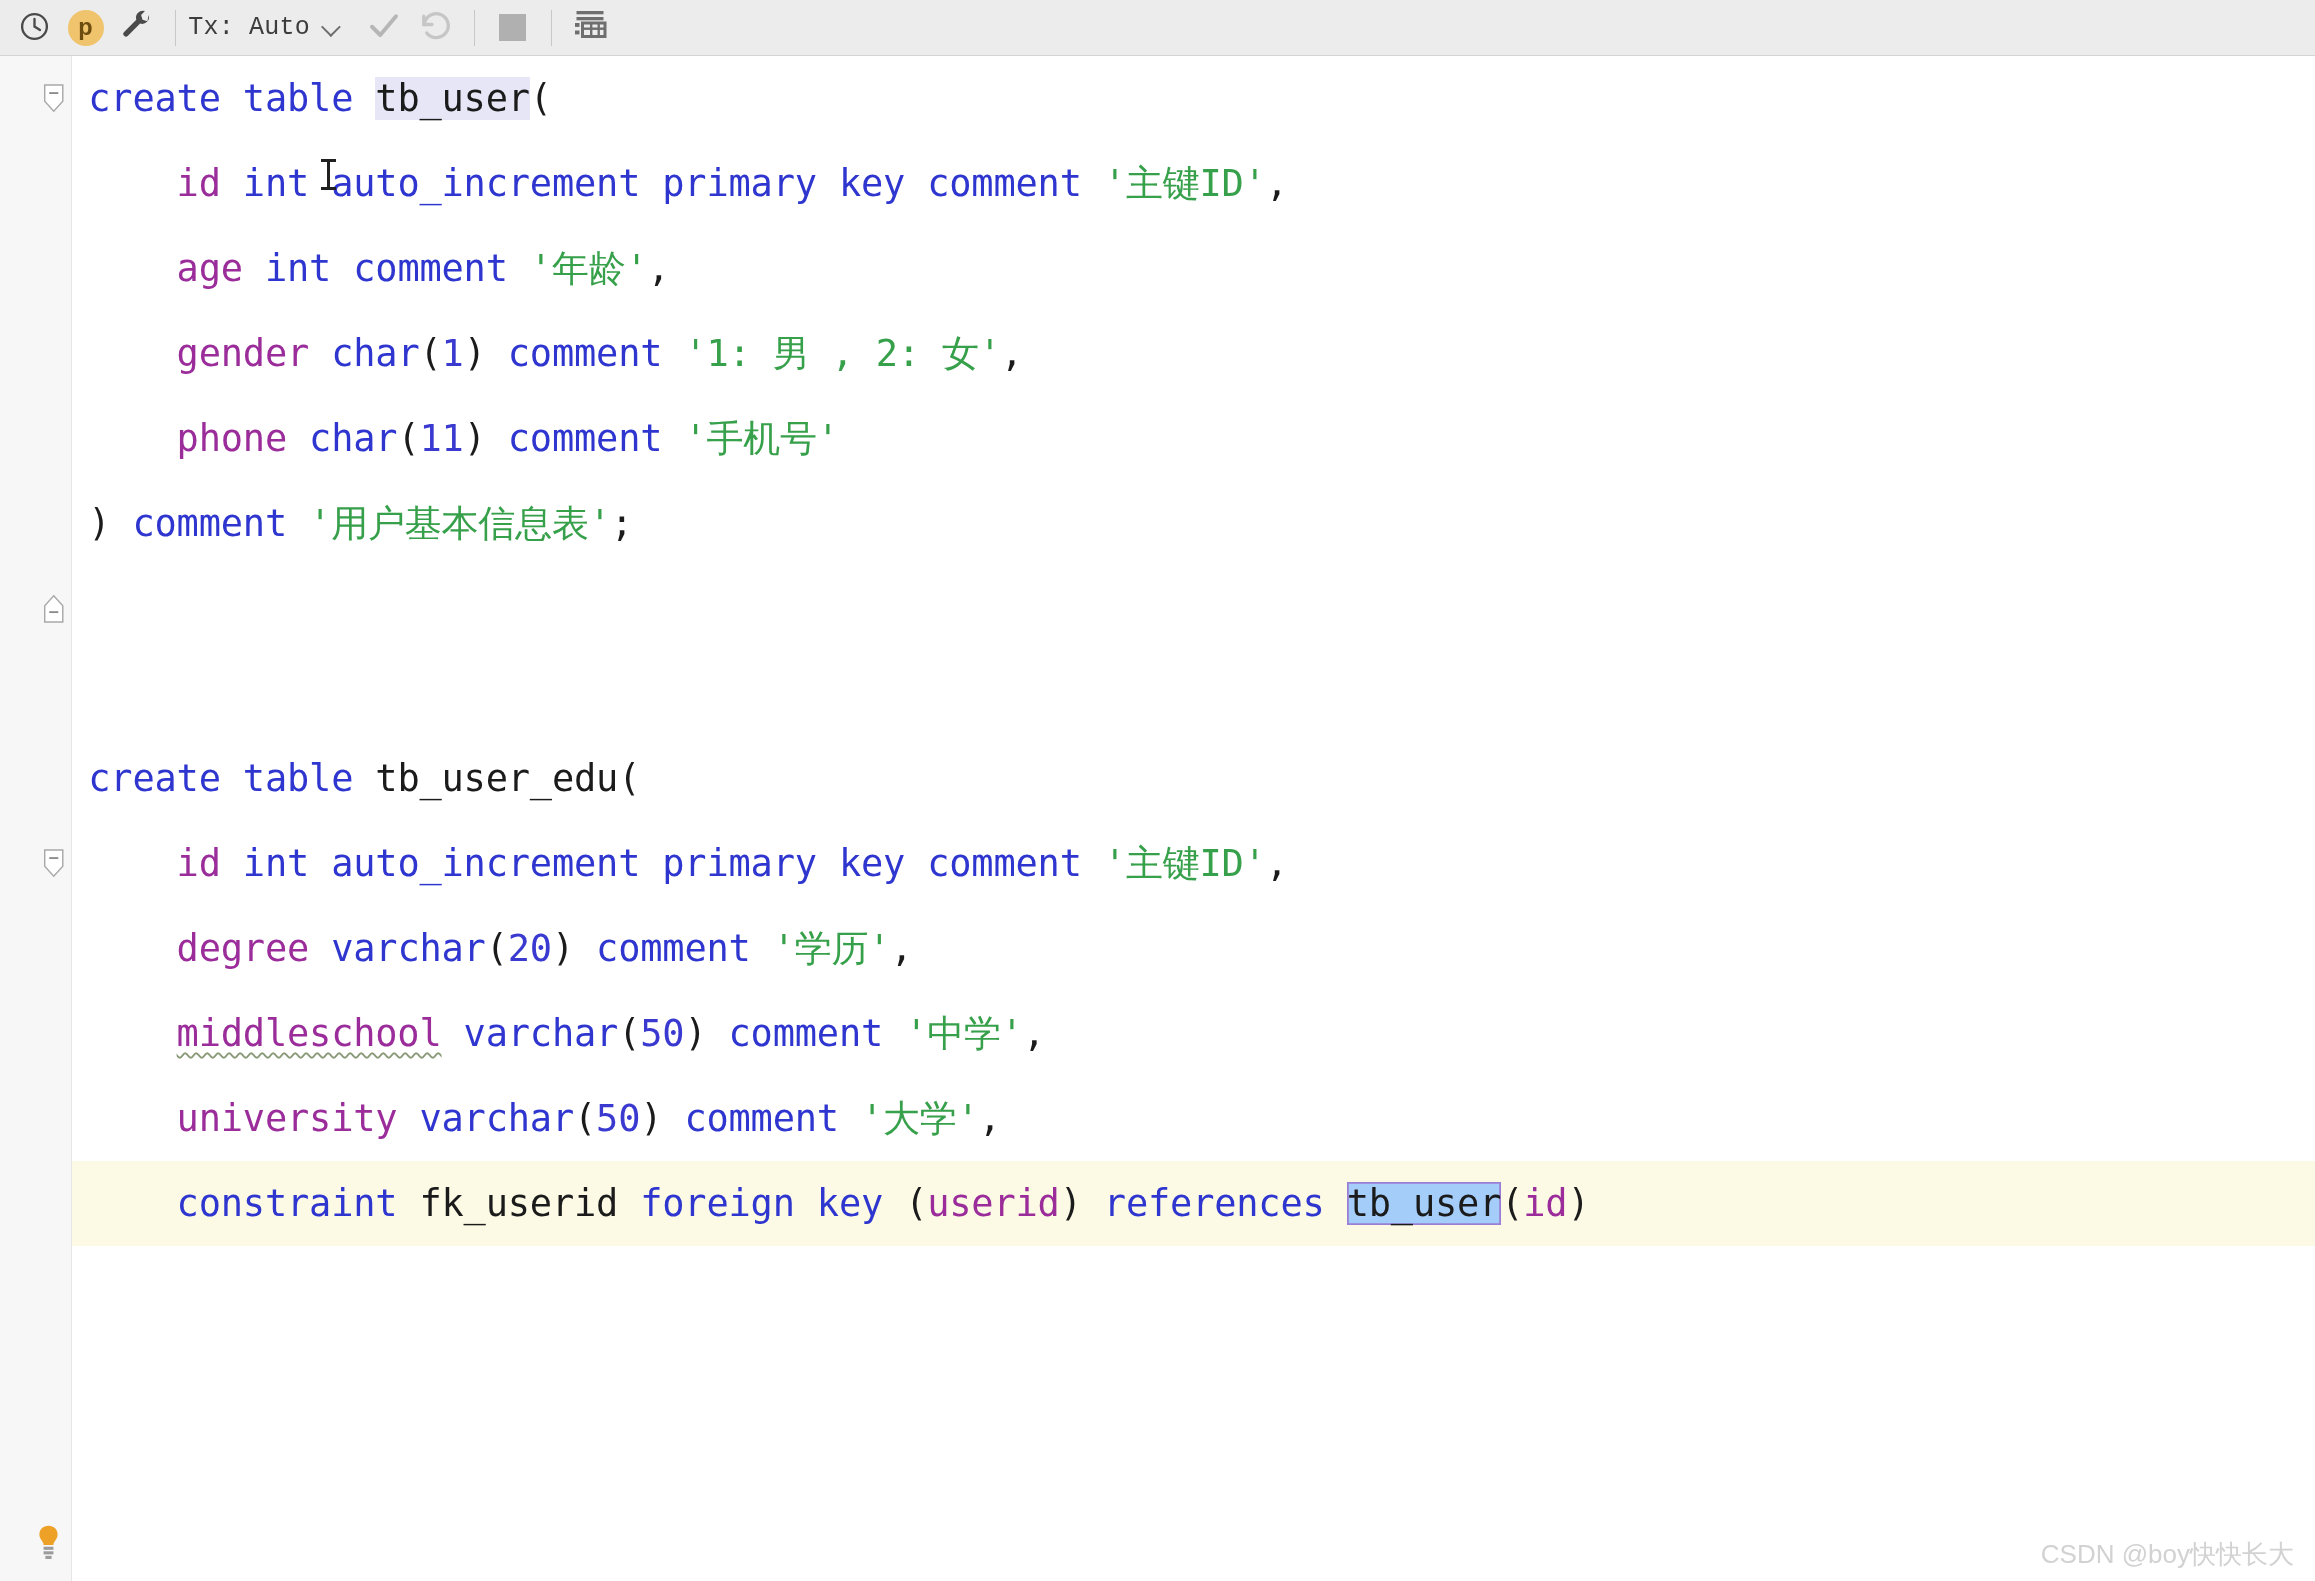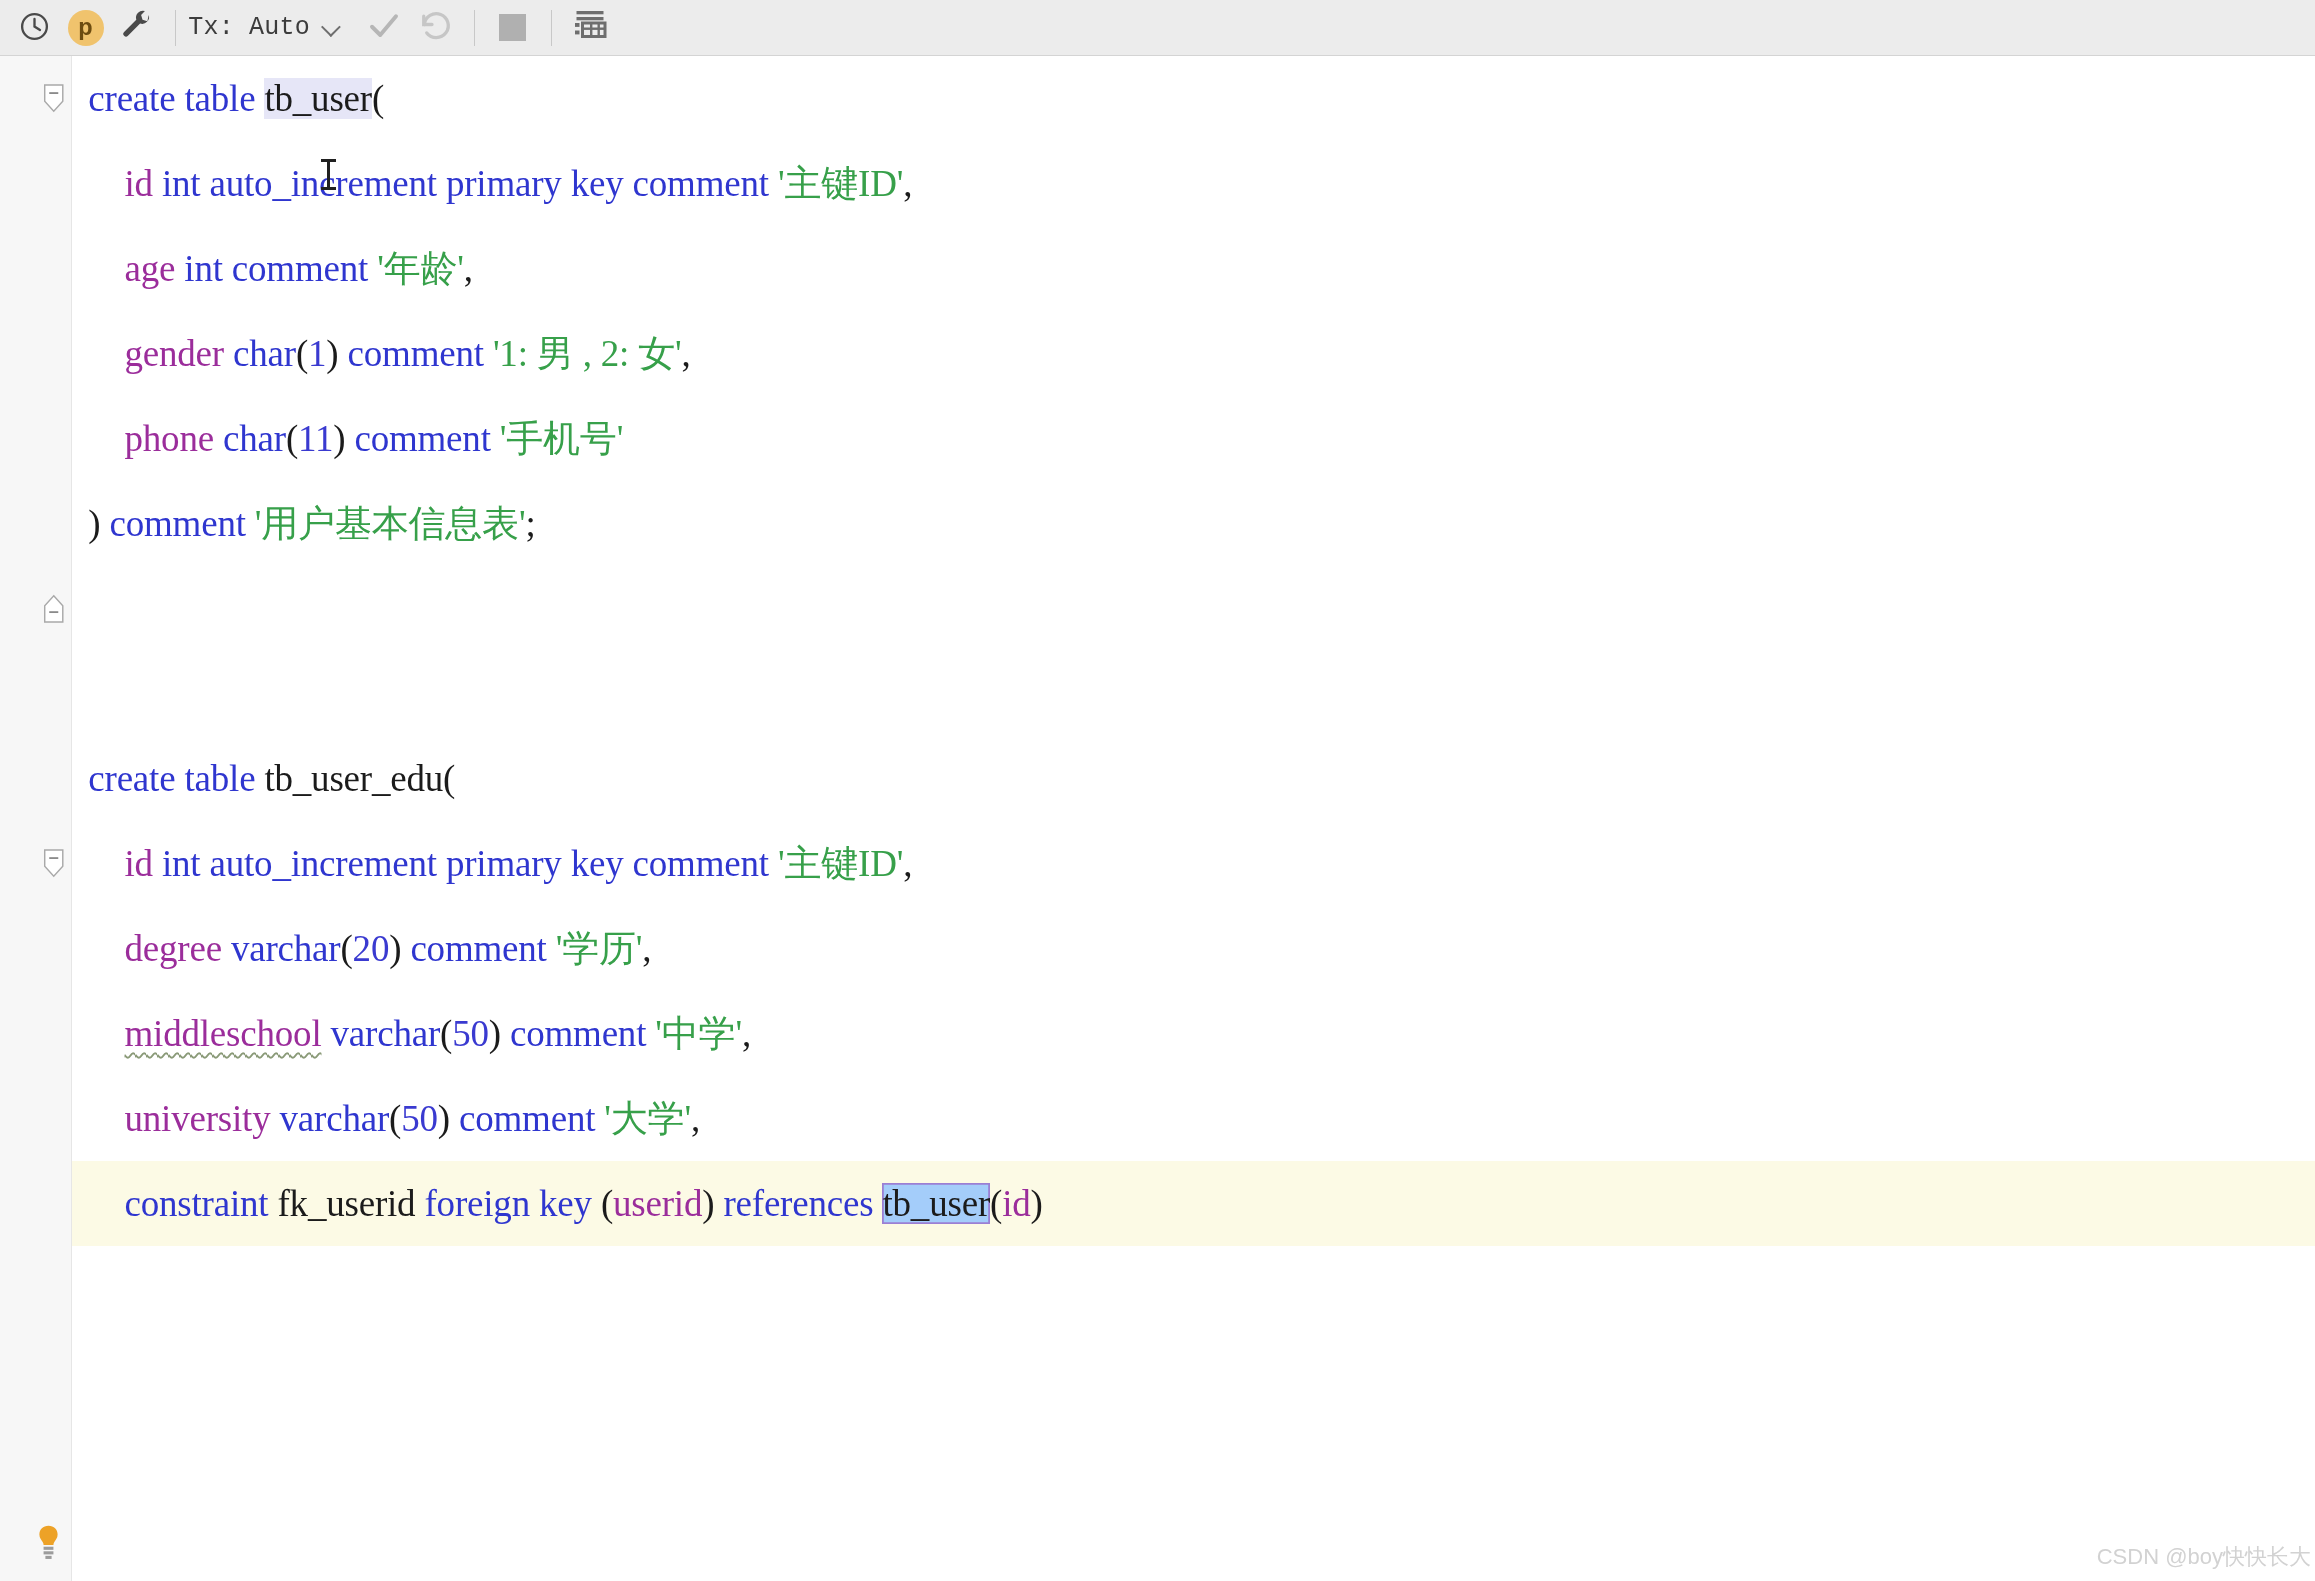--- a/index.html
+++ b/index.html
@@ -103,21 +103,20 @@
     overflow: hidden;
   }
   .line {
     height: 85px;
     line-height: 85px;
     font-size: 37px;
     white-space: pre;
     padding-left: 16.3px;
     position: relative;
     letter-spacing: -0.2px;
-    font-family: Liberation Serif, serif;
   }
   .line.highlight-line {
     background: #fcfae5;
   }
 
   
   .kw   { color: #2f36cf; }
   .ident{ color: #1b1b1b; }
   .col  { color: #9b2d9b; }
   .num  { color: #3a3ad0; }
@@ -172,24 +171,24 @@
   .ibeam::after { bottom: 0; }
   .ibeam span {
     position: absolute;
     left: 6.3px; top: 0;
     width: 2.7px; height: 31px;
     background: #202020;
   }
 
   .watermark {
     position: absolute;
-    right: 5px;
+    right: 22px;
     bottom: 9px;
     font-family: "Liberation Sans", sans-serif;
-    font-size: 22px;
+    font-size: 26px;
     color: #d2d2d2;
     white-space: nowrap;
   }
 </style>
 </head>
 <body>
 
 <div class="toolbar">
 
   <div class="tb-btn">

